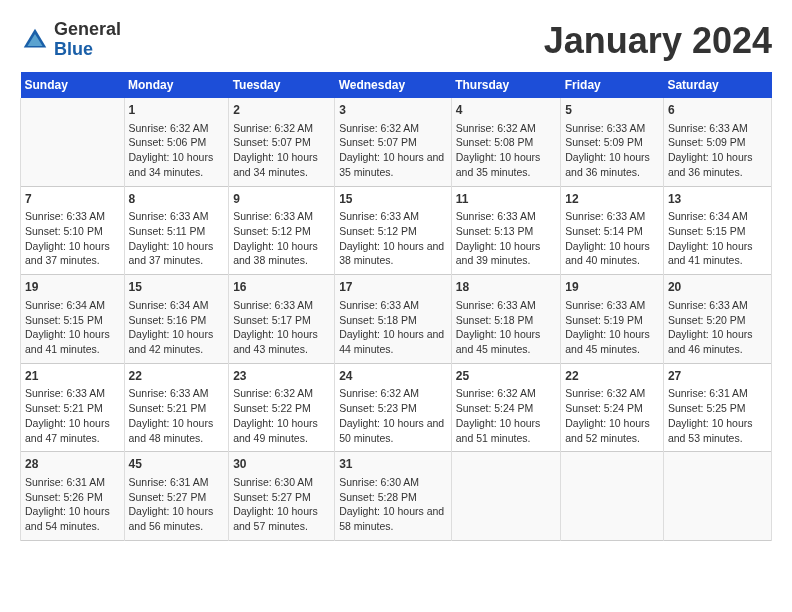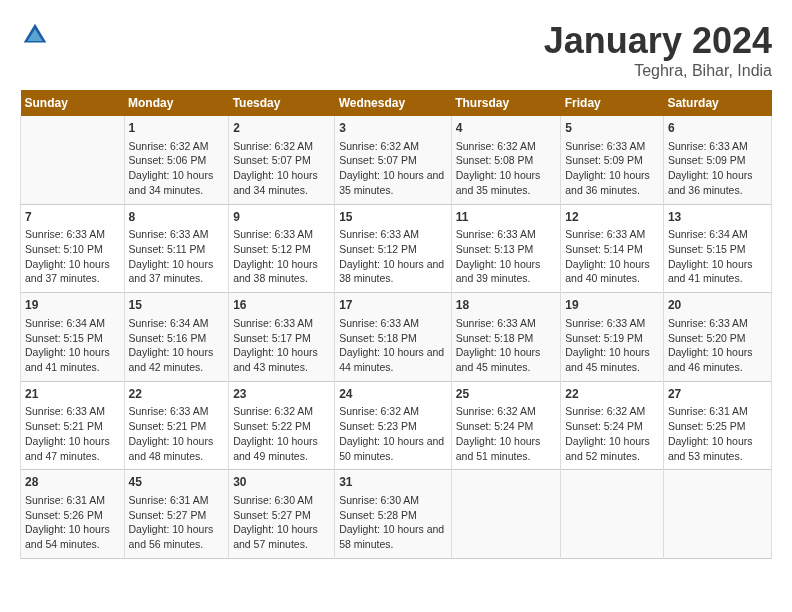--- a/index.html
+++ b/index.html
@@ -51,21 +51,21 @@
     .location {
       font-size: 16px;
       color: #555;
     }
     table {
       width: 100%;
       border-collapse: collapse;
       font-size: 11px;
     }
     thead th {
-      background-color: #a16207;
+      background-color: #1d4ed8;
       color: white;
       padding: 6px 4px;
       text-align: left;
       font-size: 12px;
       font-weight: bold;
     }
     tbody tr {
       border-bottom: 1px solid #ccc;
     }
     tbody td {
@@ -98,24 +98,27 @@
   </style>
 </head>
 <body>
 
 <div class="header">
   <div class="logo">
     <svg class="logo-icon" viewBox="0 0 40 40">
       <polygon points="20,5 35,30 5,30" fill="#1a5fa8"></polygon>
       <polygon points="20,12 30,28 10,28" fill="#5ba3d0"></polygon>
     </svg>
+    <div class="logo-text">
+      <span class="logo-general">General</span>
+      <span class="logo-blue">Blue</span>
+    </div>
   </div>
   <div class="title-section">
     <div class="month-title">January 2024</div>
-    <div class="location">Teghra, Bihar, India</div>
   </div>
 </div>
 
 <table>
   <thead>
     <tr>
     <th>Sunday</th>
         <th>Monday</th>
         <th>Tuesday</th>
         <th>Wednesday</th>

